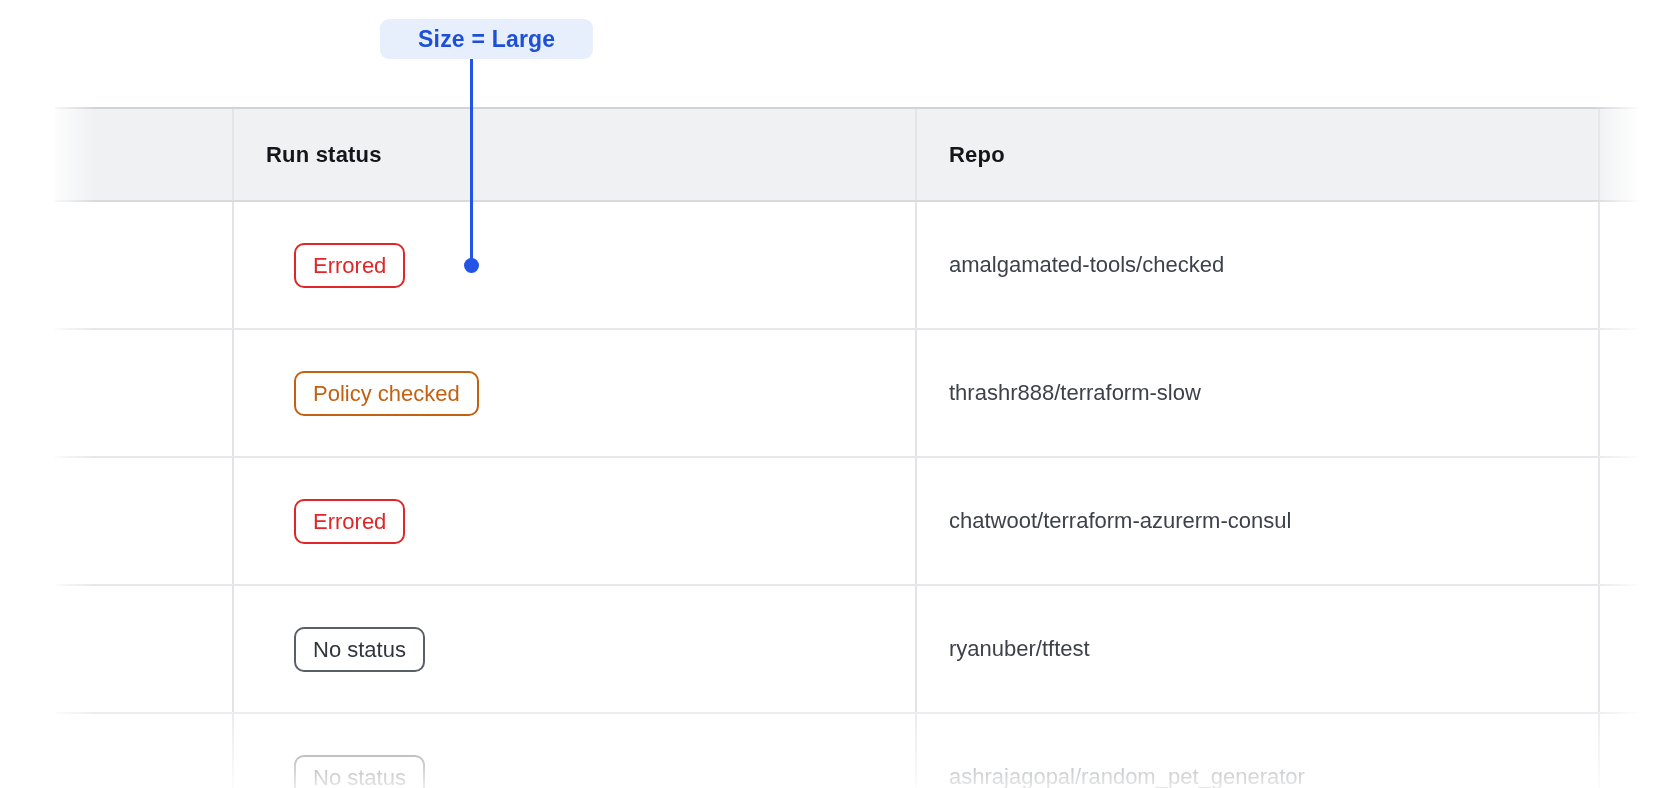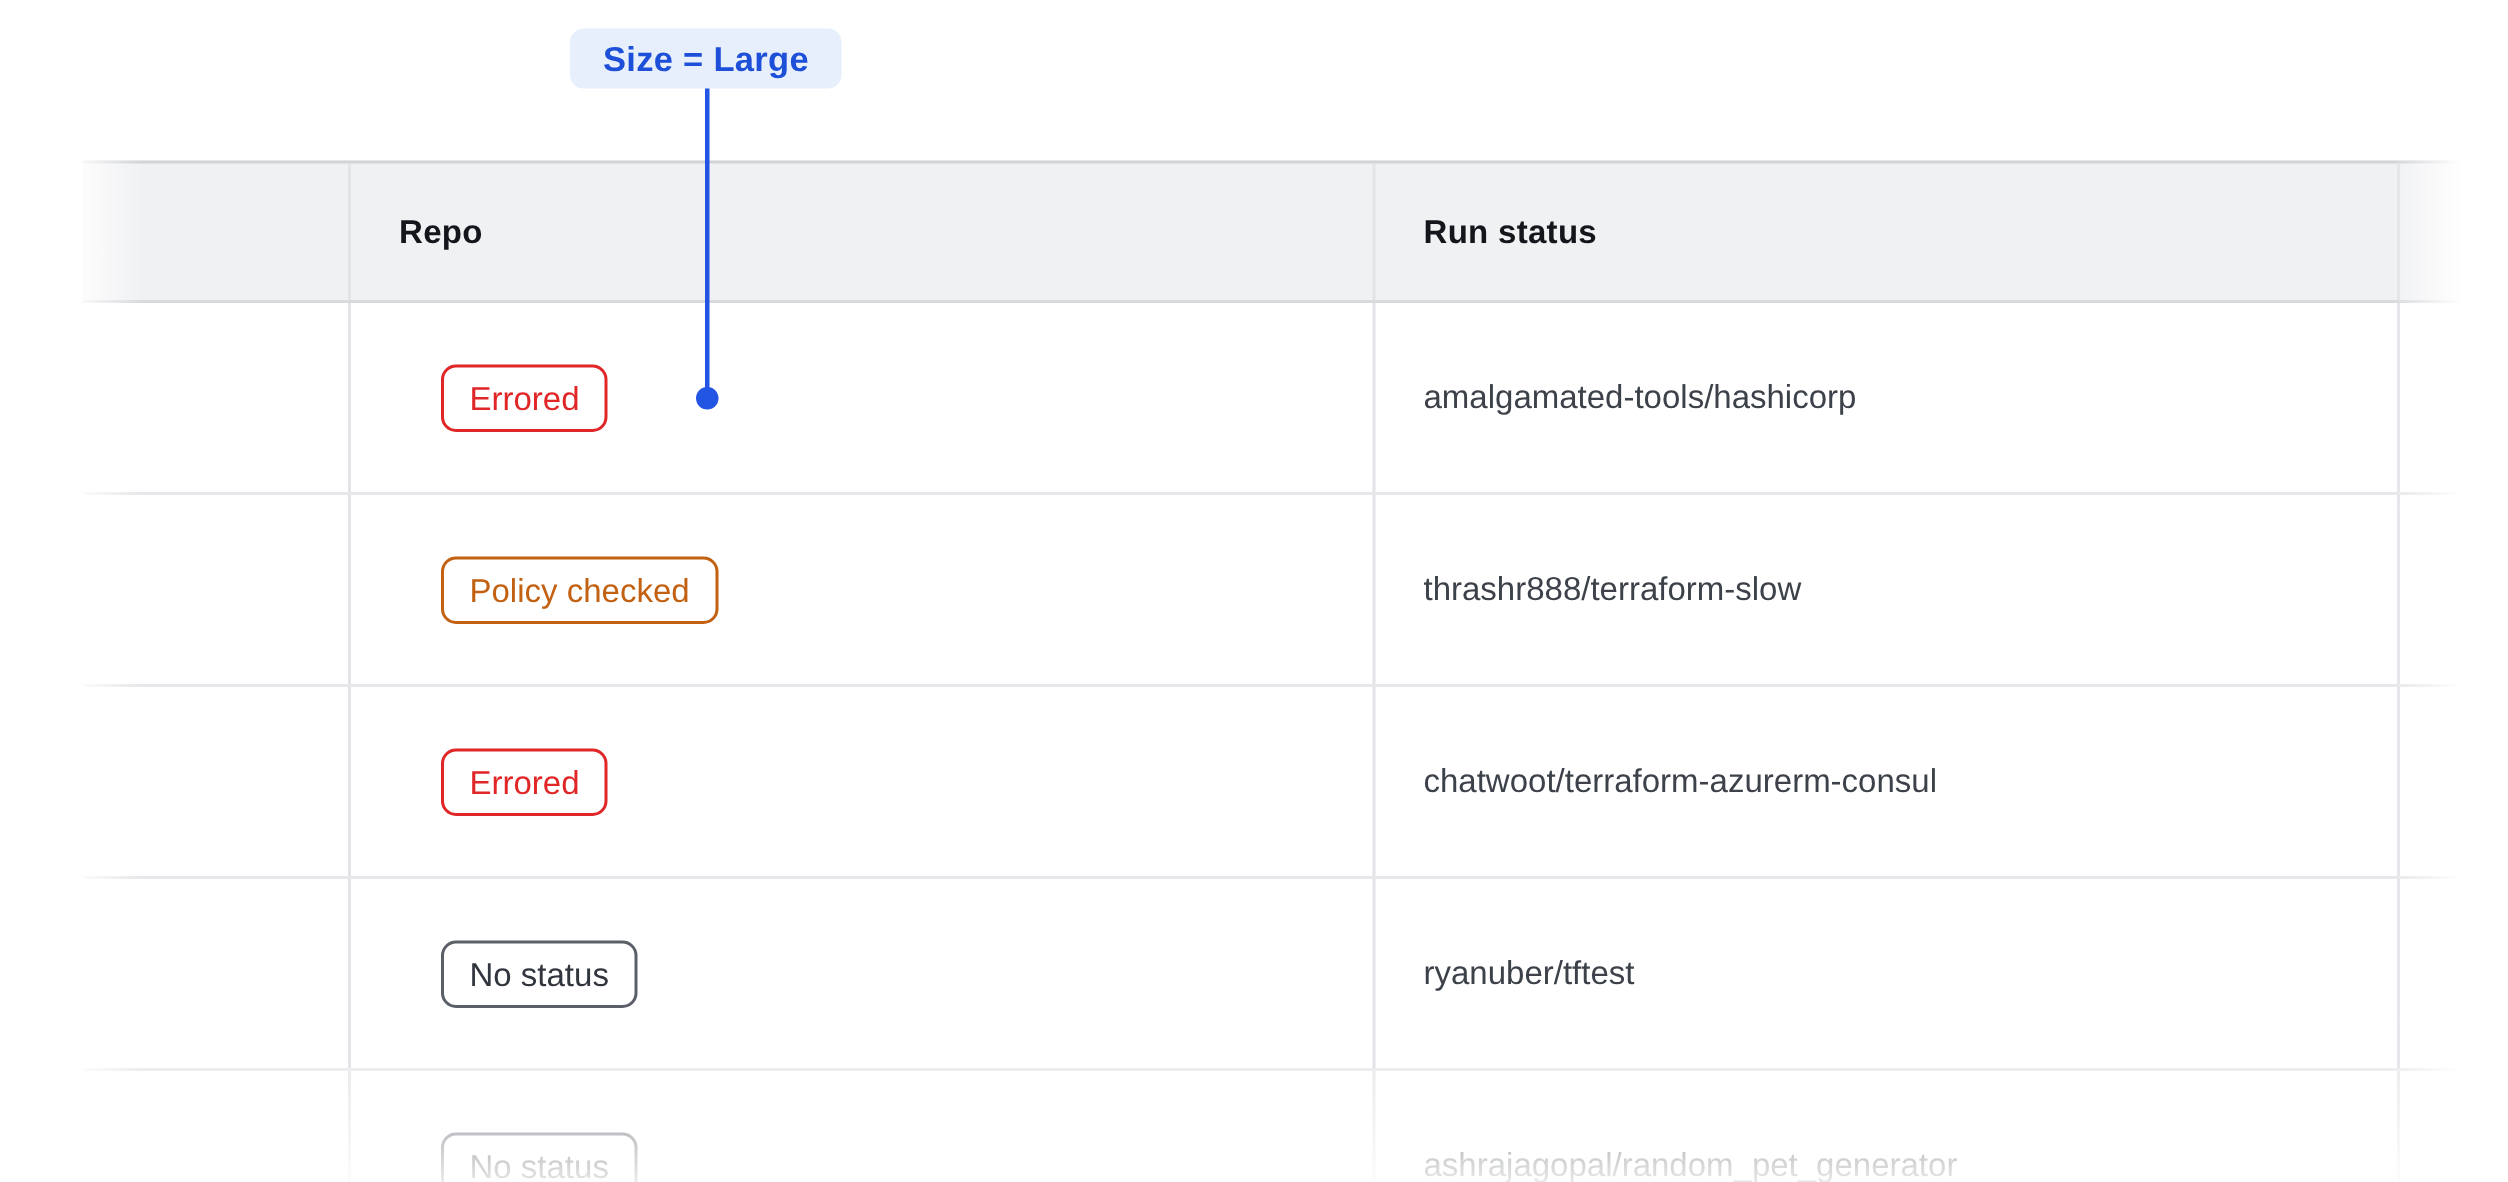--- a/index.html
+++ b/index.html
@@ -7,21 +7,21 @@
   body { font-family: "Liberation Sans", "DejaVu Sans", sans-serif; }
   .stage {
     position: relative; width: 1672px; height: 788px;
     background: #ffffff; overflow: hidden;
   }
 
   
   .annotation-pill {
     position: absolute; left: 380px; top: 19px; height: 40px;
     display: inline-flex; align-items: center;
-    padding: 0 22px; border-radius: 9px;
+    padding: 0 38px; border-radius: 9px;
     background: #e8effc; color: #1d4fd8;
     font-size: 23px; font-weight: 700; letter-spacing: 0.2px;
     white-space: nowrap; z-index: 30;
   }
   .annotation-line {
     position: absolute; left: 470px; top: 58px; width: 3px; height: 201px;
     background: #2355e4; z-index: 30;
   }
   .annotation-dot {
     position: absolute; left: 464px; top: 258px; width: 15px; height: 15px;
@@ -91,32 +91,32 @@
 <div class="stage">
 
   <div class="annotation-line"></div>
   <div class="annotation-dot"></div>
   <div class="annotation-pill">Size = Large</div>
 
   <div class="runs-table">
 
     <div class="thead">
       <div class="cell col0"></div>
+      <div class="cell col1 th">Run status</div>
       <div class="cell col2 th">Repo</div>
-      <div class="cell col1 th">Run status</div>
       <div class="cell col3"></div>
     </div>
 
     <div class="trow">
       <div class="cell col0"></div>
       <div class="cell col1">
         <span class="badge badge-errored">Errored</span>
       </div>
       <div class="cell col2">
-        <span class="repo">amalgamated-tools/hashicorp</span>
+        <span class="repo">amalgamated-tools/checked</span>
       </div>
       <div class="cell col3"></div>
     </div>
 
     <div class="trow">
       <div class="cell col0"></div>
       <div class="cell col1">
         <span class="badge badge-policy-checked">Policy checked</span>
       </div>
       <div class="cell col2">

